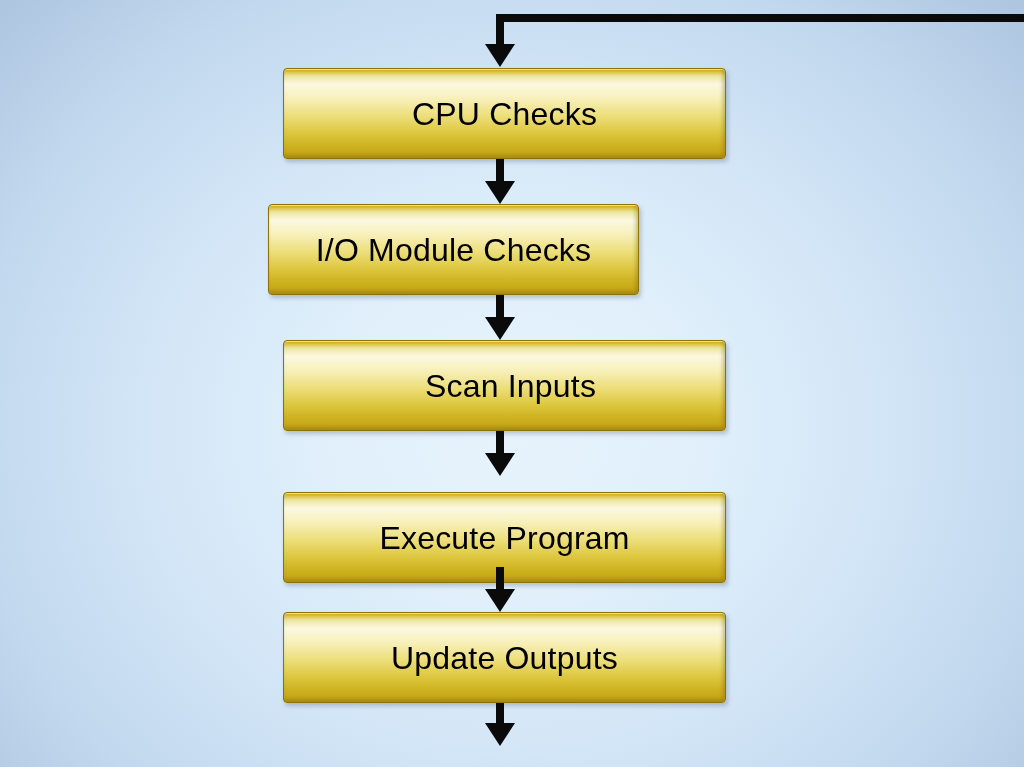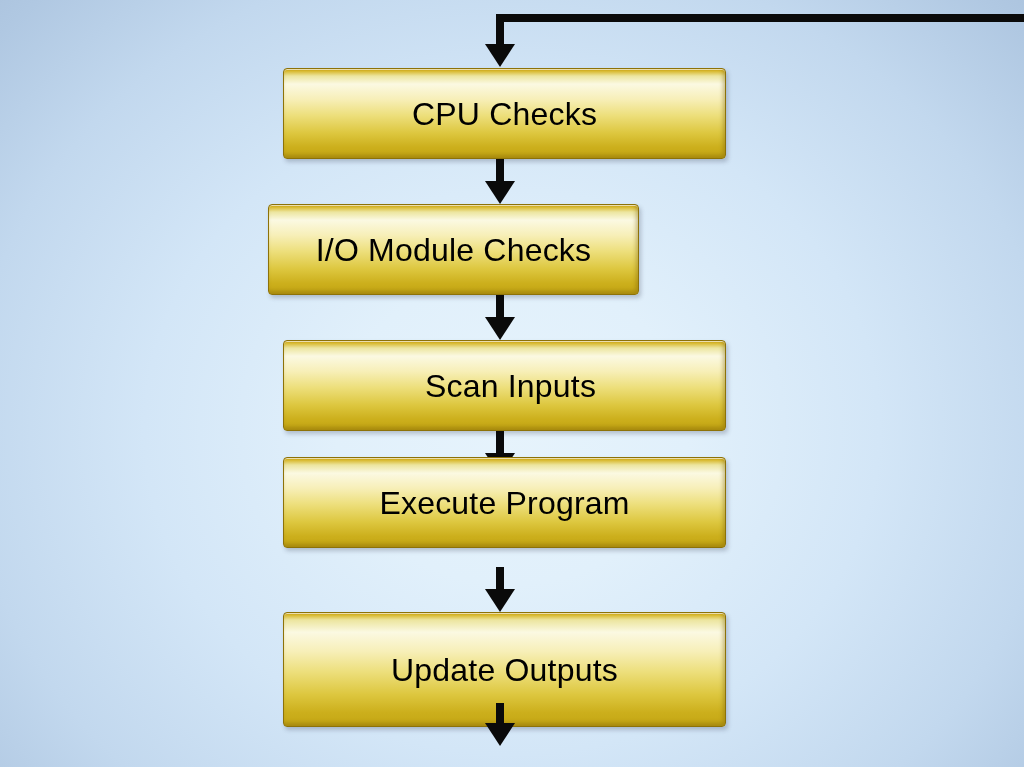--- a/index.html
+++ b/index.html
@@ -130,30 +130,30 @@
 
   <div class="node" style="left:283px; top:340px; width:443px; height:91px;padding-left:12px;">
     <span class="node-label">Scan Inputs</span>
   </div>
 
   <div class="arrow" style="left:483px; top:431px; width:34px; height:46px;">
     <div class="arrow-stem" style="left:13px; top:0; width:8px; height:24px;"></div>
     <div class="arrow-head" style="left:2px; top:22px;"></div>
   </div>
 
-  <div class="node" style="left:283px; top:457px; width:443px; height:91px;">
+  <div class="node" style="left:283px; top:492px; width:443px; height:91px;">
     <span class="node-label">Execute Program</span>
   </div>
 
   <div class="arrow" style="left:483px; top:567px; width:34px; height:46px;">
     <div class="arrow-stem" style="left:13px; top:0; width:8px; height:24px;"></div>
     <div class="arrow-head" style="left:2px; top:22px;"></div>
   </div>
 
-  <div class="node" style="left:283px; top:612px; width:443px; height:115px;">
+  <div class="node" style="left:283px; top:612px; width:443px; height:91px;">
     <span class="node-label">Update Outputs</span>
   </div>
 
   <div class="arrow" style="left:483px; top:703px; width:34px; height:50px;">
     <div class="arrow-stem" style="left:13px; top:0; width:8px; height:22px;"></div>
     <div class="arrow-head" style="left:2px; top:20px;"></div>
   </div>
 
 </div>
 

